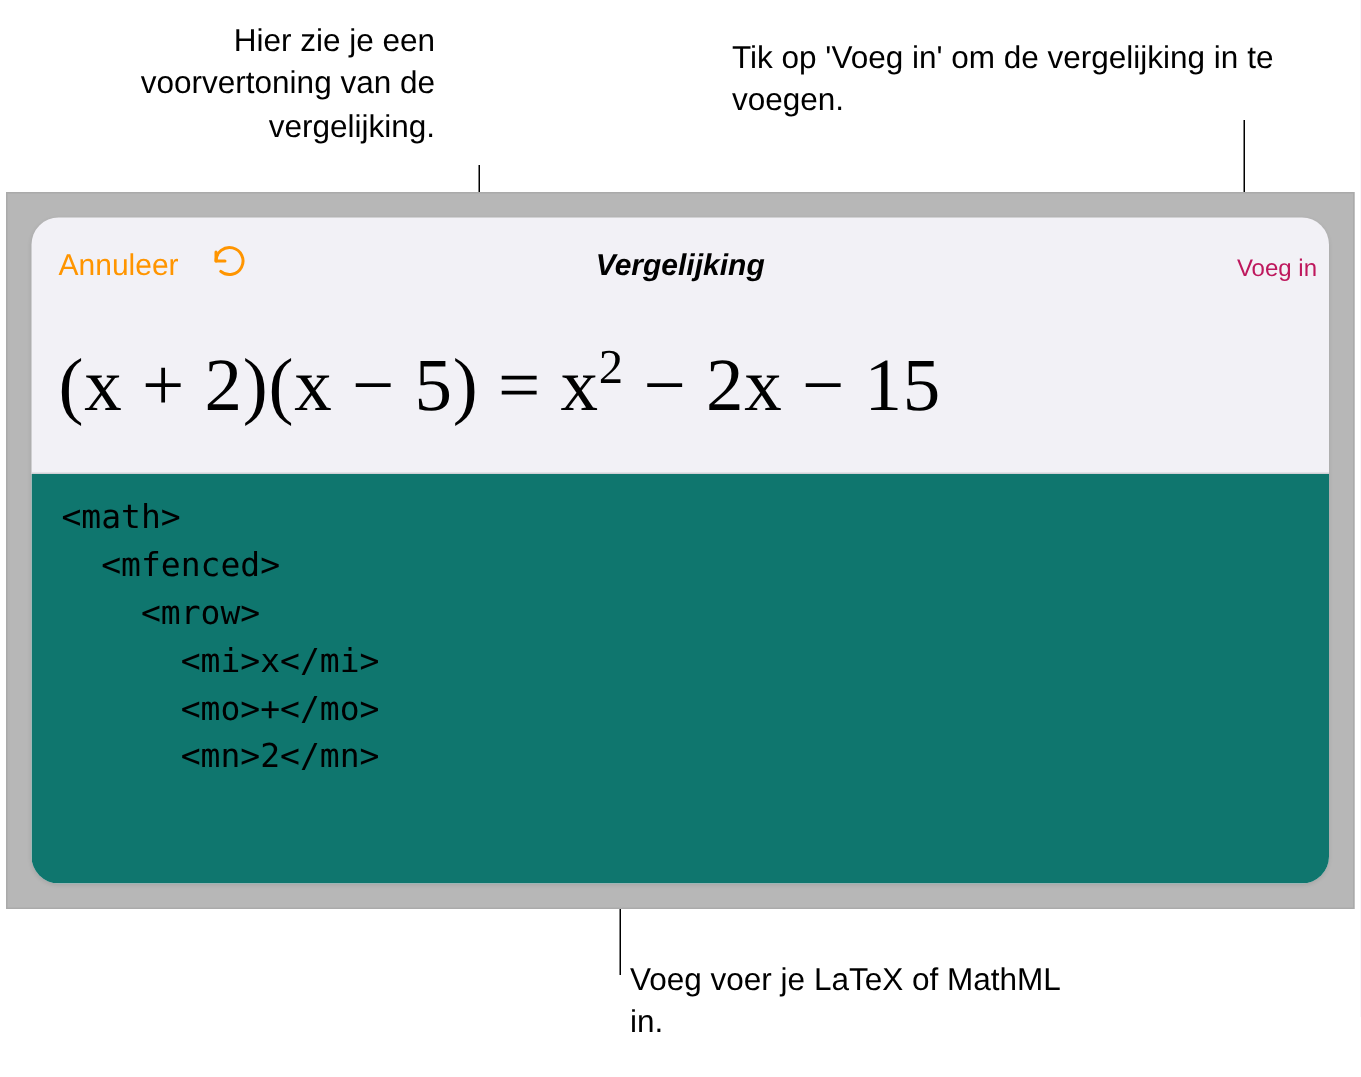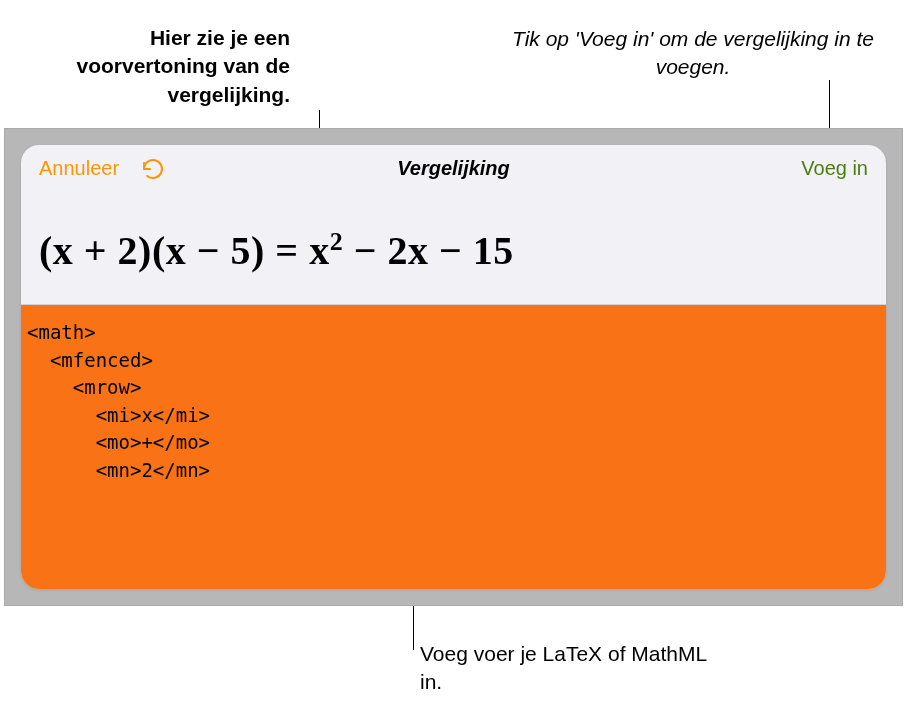--- a/index.html
+++ b/index.html
@@ -16,31 +16,29 @@
       overflow: hidden;
     }
     .callout {
       position: absolute;
       font-size: 21px;
       color: #000;
       line-height: 1.35;
       text-align: right;
     }
     .callout-left {
-      top: 24px;
+      top: 14px;
       left: 40px;
       width: 250px;
-      font-weight: bold;
     }
     .callout-right {
       top: 25px;
       left: 488px;
       width: 410px;
-      text-align: center;
-      font-style: italic;
+      text-align: left;
     }
     .callout-bottom {
       top: 640px;
       left: 420px;
       width: 300px;
       text-align: left;
     }
     .callout-line {
       position: absolute;
       background: #000;
@@ -78,22 +76,22 @@
       height: 100%;
       background: #f2f1f6;
       border-radius: 18px;
       display: flex;
       flex-direction: column;
       overflow: hidden;
       box-shadow: 0 1px 3px rgba(0,0,0,0.1);
     }
     .toolbar {
       display: flex;
-      align-items: flex-start;
-      padding: 12px 18px 8px 18px;
+      align-items: flex-end;
+      padding: 12px 8px 8px 18px;
       position: relative;
       height: 52px;
     }
     .btn-cancel {
       color: #ff9500;
       font-size: 20px;
       background: none;
       border: none;
       cursor: pointer;
       font-family: inherit;
@@ -116,51 +114,50 @@
       position: absolute;
       left: 50%;
       transform: translateX(-50%);
       font-size: 20px;
       font-weight: 600;
       color: #000;
       font-style: italic;
     }
     .btn-insert {
       margin-left: auto;
-      color: #4d7c0f;
-      font-size: 20px;
+      color: #be185d;
+      font-size: 16px;
       background: none;
       border: none;
       cursor: pointer;
       font-family: inherit;
     }
     .preview {
       padding: 30px 32px 30px 18px;
-      font-size: 40px;
+      font-size: 50px;
       font-family: "Cambria Math", "Times New Roman", serif;
       color: #000;
       white-space: nowrap;
       letter-spacing: 0.5px;
-      font-weight: bold;
     }
     .preview sup {
       font-size: 0.65em;
       vertical-align: super;
       line-height: 0;
     }
     .editor-divider {
       height: 1px;
       background: #d1d1d6;
     }
     .editor {
       flex: 1;
-      background: #f97316;
-      padding: 14px 6px;
+      background: #0f766e;
+      padding: 14px 20px;
       font-family: "SF Mono", ui-monospace, Menlo, Consolas, monospace;
-      font-size: 19px;
+      font-size: 22px;
       color: #000;
       line-height: 1.45;
       white-space: pre;
       overflow: hidden;
       border: none;
       outline: none;
       resize: none;
     }
   </style>
 </head>

